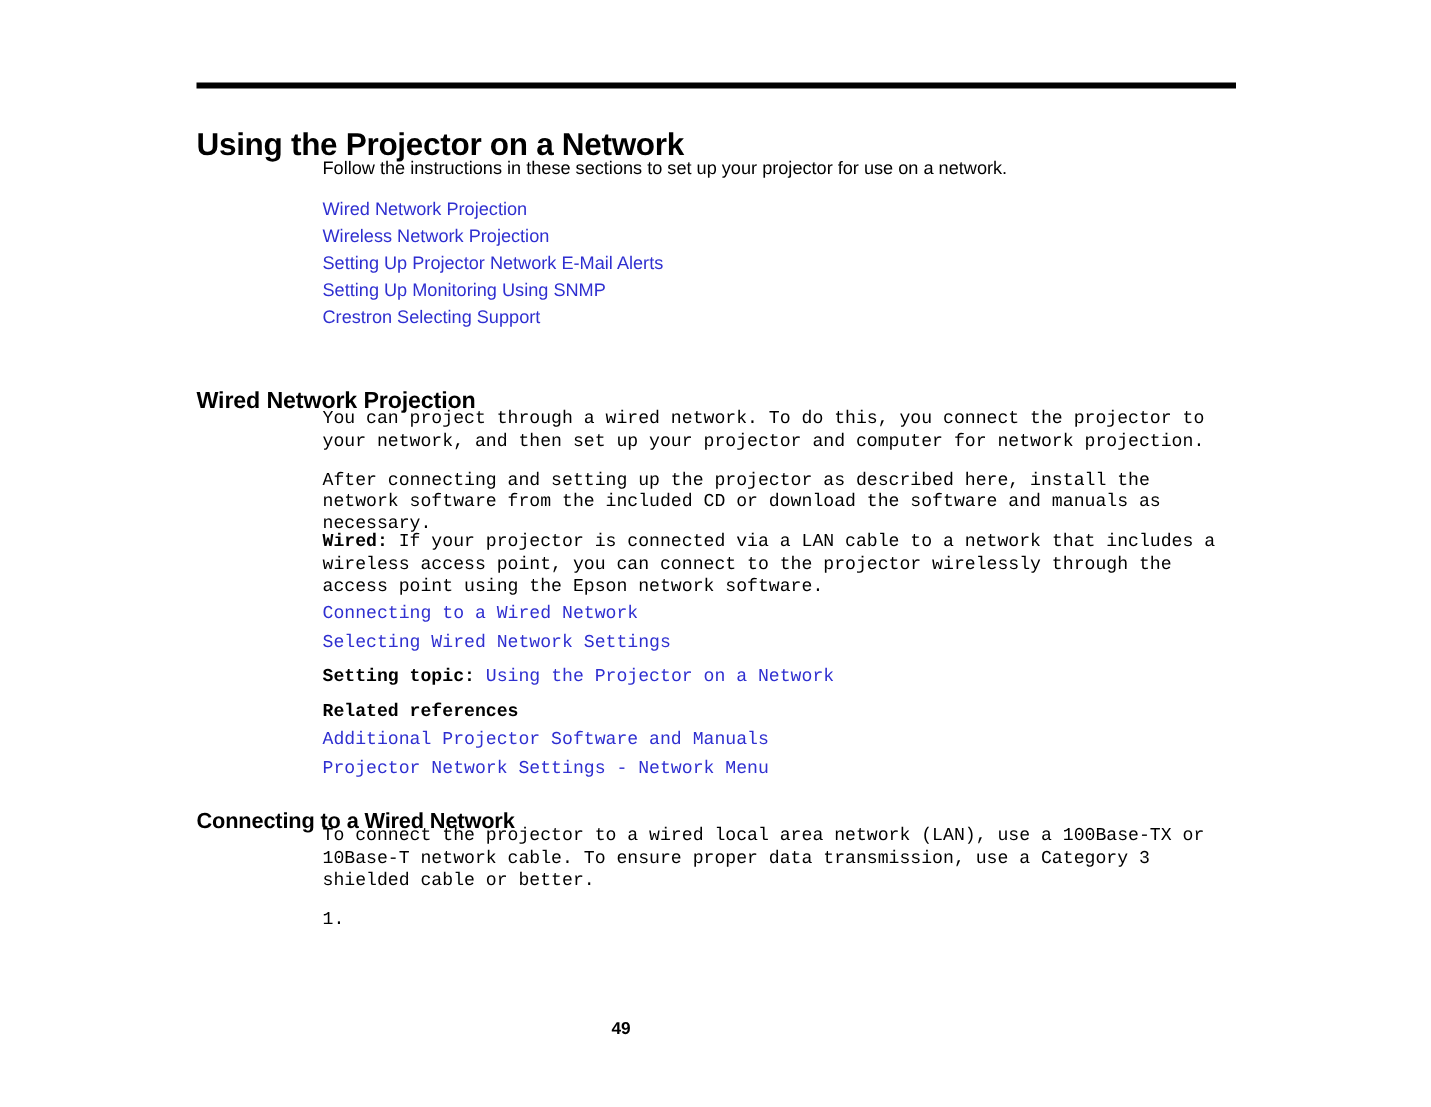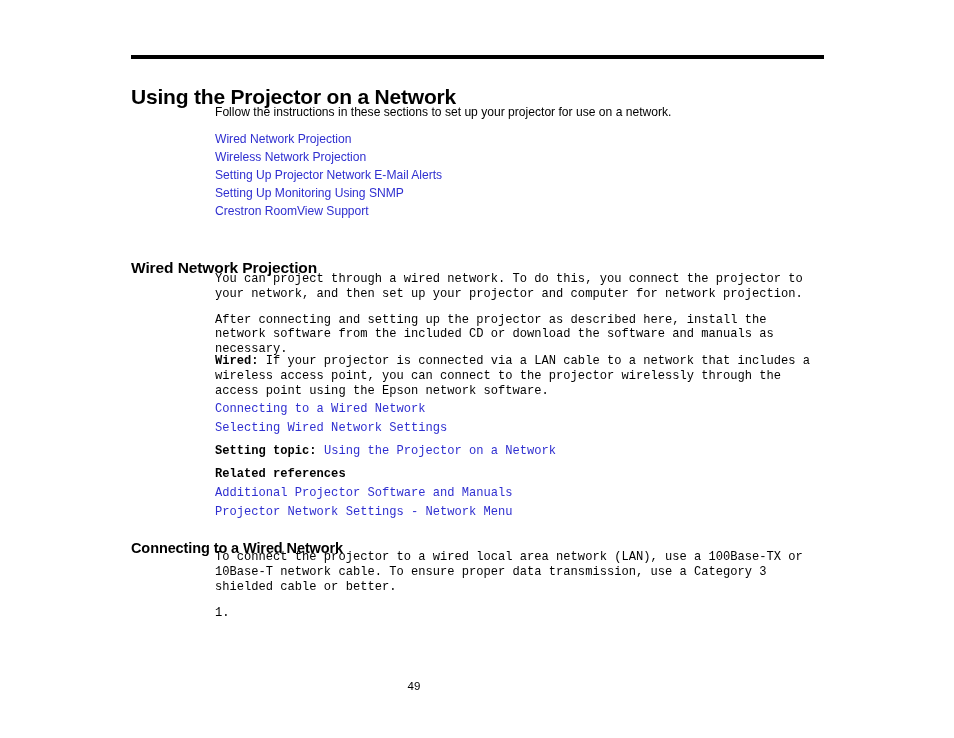--- a/index.html
+++ b/index.html
@@ -168,41 +168,41 @@
     top: 0;
   }
 
   .page-number {
     position: absolute;
     left: 0;
     top: 680px;
     width: 828px;
     text-align: center;
     font-size: 11.5px;
-    font-weight: normal;
+    font-weight: bold;
   }
 </style>
 </head>
 <body>
 
 <div class="page">
 
   <div class="title-rule"></div>
 
   <h1 class="chapter-title">Using the Projector on a Network</h1>
 
   <div class="content">
     <p class="intro">Follow the instructions in these sections to set up your projector for use on a network.</p>
 
     <ul class="link-list">
       <li><a class="doclink">Wired Network Projection</a></li>
       <li><a class="doclink">Wireless Network Projection</a></li>
       <li><a class="doclink">Setting Up Projector Network E-Mail Alerts</a></li>
       <li><a class="doclink">Setting Up Monitoring Using SNMP</a></li>
-      <li><a class="doclink">Crestron RoomView Support</a></li>
+      <li><a class="doclink">Crestron Selecting Support</a></li>
     </ul>
   </div>
 
   <h2 class="h2" id="h2-wired">Wired Network Projection</h2>
 
   <div class="block" id="b-wired-paras">
     <p class="para">You can project through a wired network. To do this, you connect the projector to your network, and then set up your projector and computer for network projection.</p>
     <p class="para">After connecting and setting up the projector as described here, install the network software from the included CD or download the software and manuals as necessary.</p>
   </div>
 

